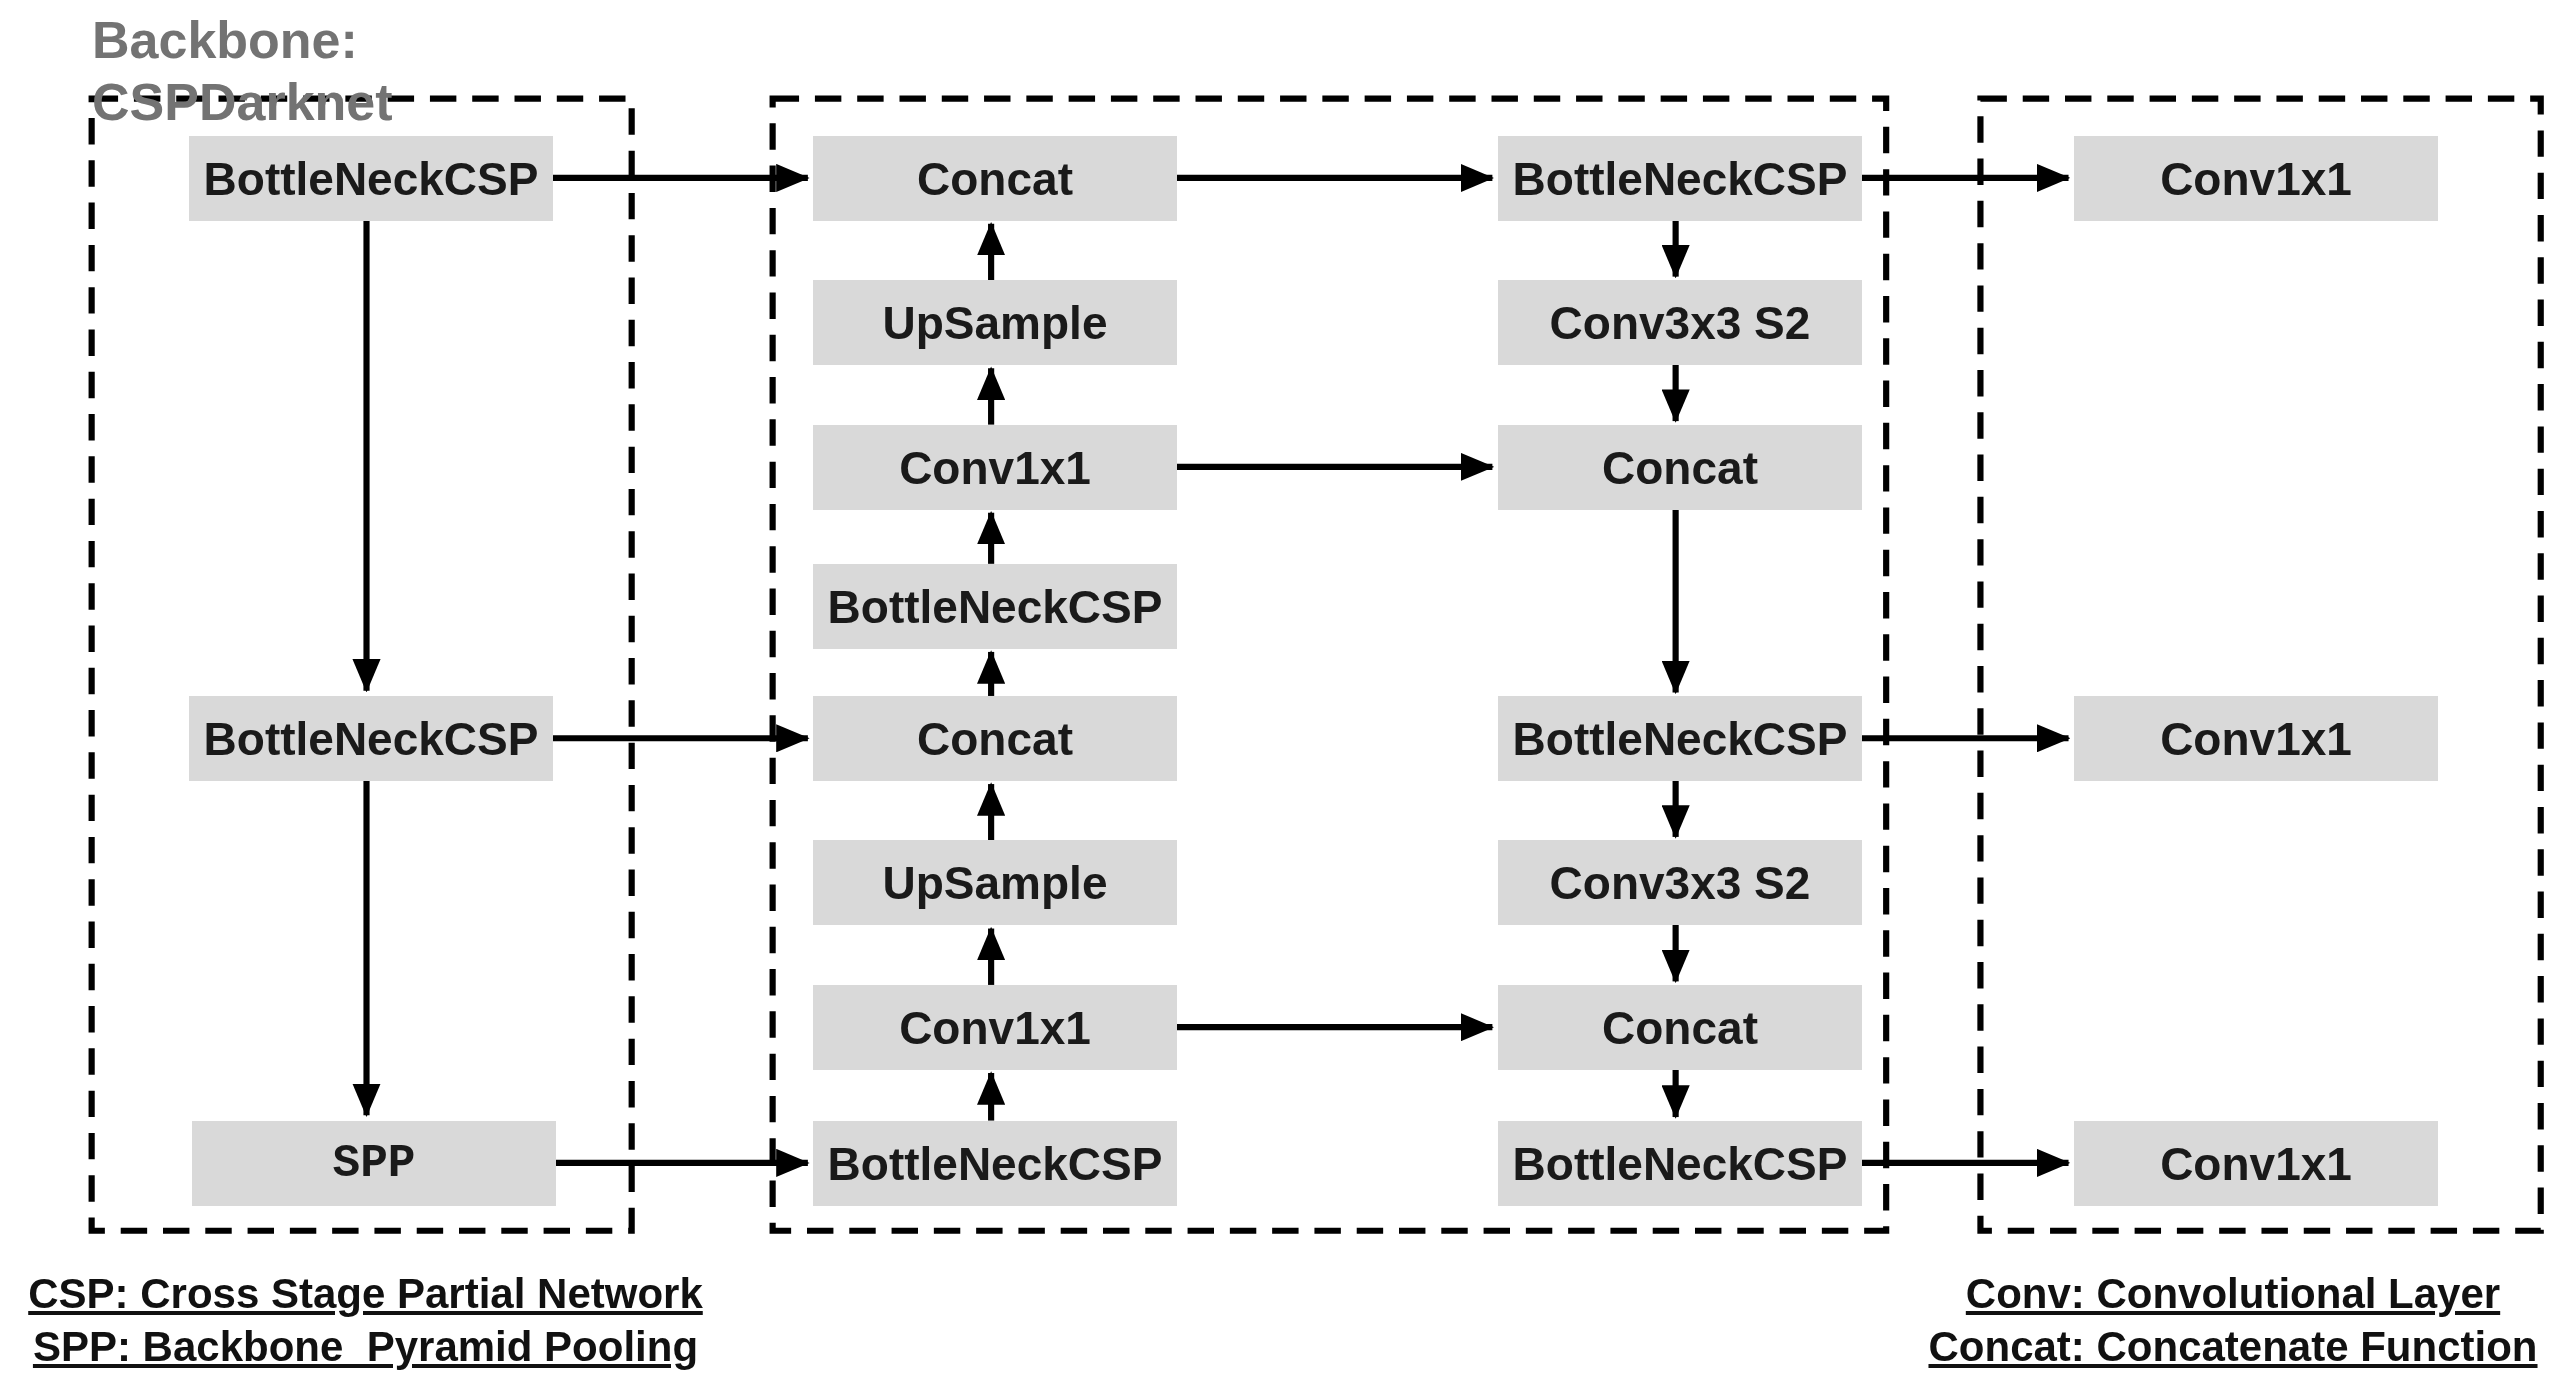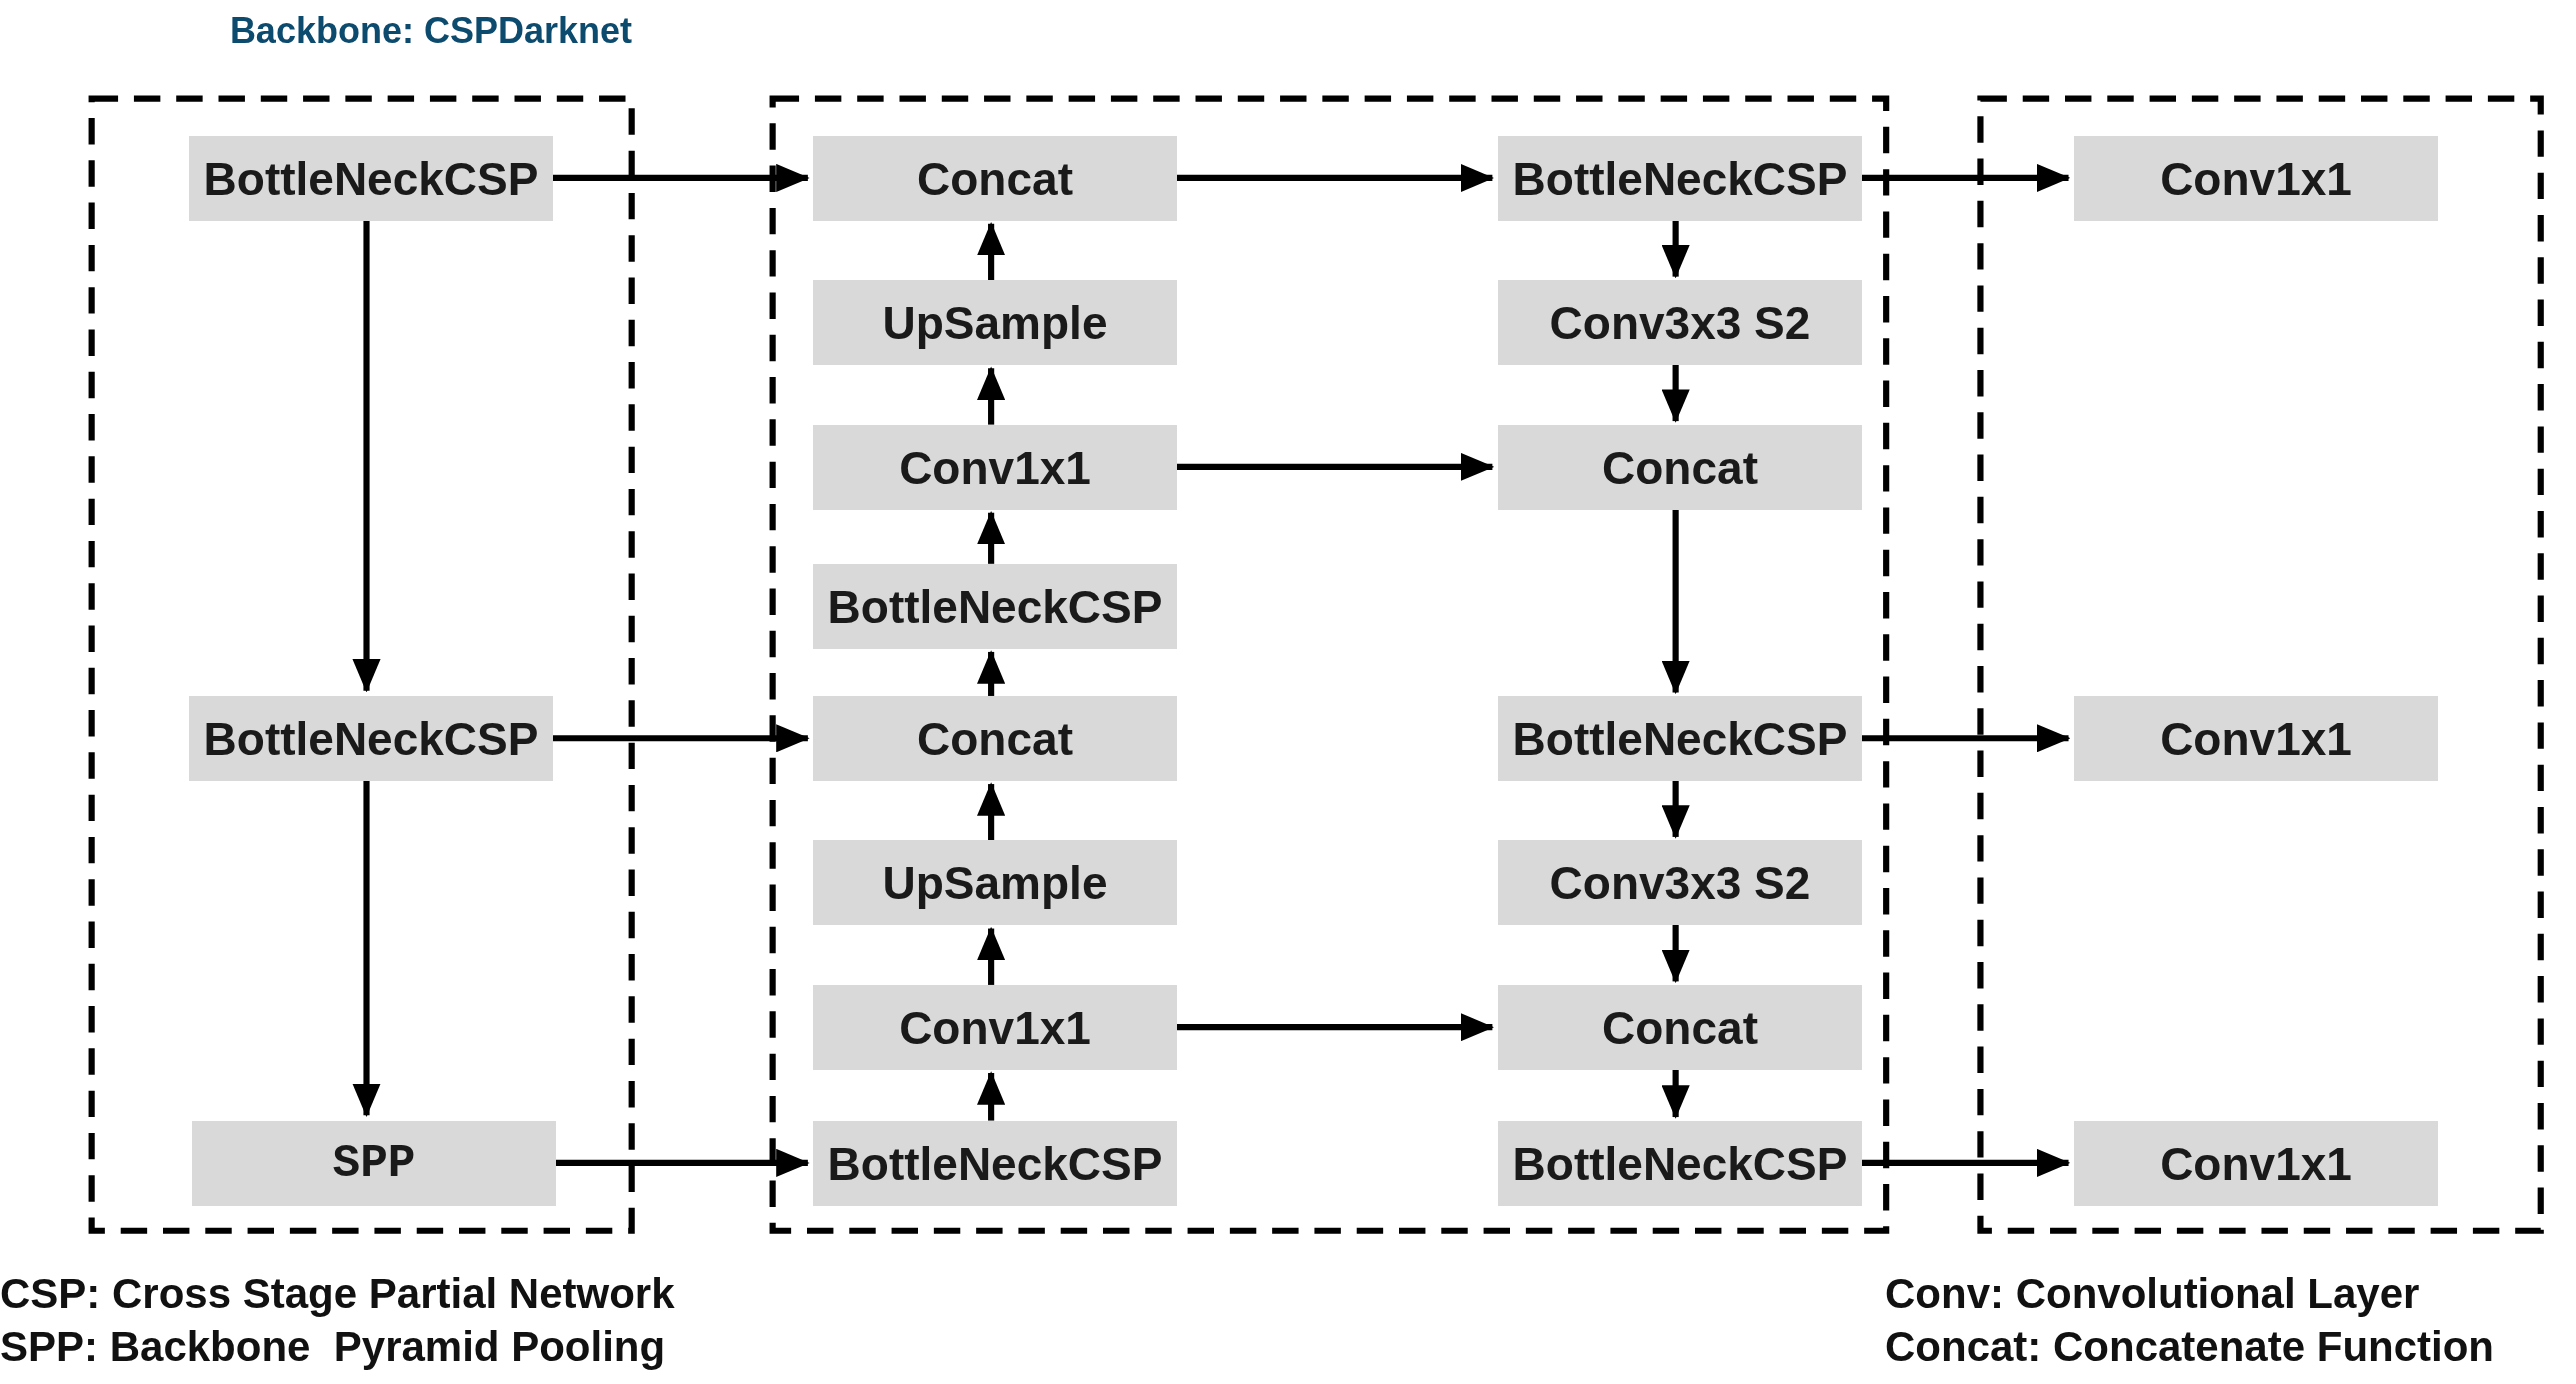--- a/index.html
+++ b/index.html
@@ -17,46 +17,48 @@
   }
   #wires {
     position: absolute;
     left: 0; top: 0;
     width: 2576px;
     height: 1384px;
   }
   .section-title {
     position: absolute;
     top: 8.8px;
-    text-align: right;
-    font-size: 36px;
+    text-align: left;
+    font-size: 52px;
     font-weight: bold;
-    color: #0c4a6e;
+    color: #737373;
     letter-spacing: 0px;
     line-height: 1.2;
   }
   .node {
     position: absolute;
     width: 364px;
     height: 85px;
     background: #d9d9d9;
     color: #1a1a1a;
     font-size: 46px;
     font-weight: bold;
     display: flex;
     align-items: center;
     justify-content: center;
     white-space: nowrap;
   }
   .legend {
     position: absolute;
+    text-align: center;
     font-size: 42px;
     font-weight: bold;
     color: #111111;
     line-height: 53px;
+    text-decoration: underline;
   }
   .legend div { white-space: pre; }
 </style>
 </head>
 <body>
 
 <div id="stage">
 
   <svg id="wires" viewBox="0 0 2924 1571" xmlns="http://www.w3.org/2000/svg">
     <defs>

